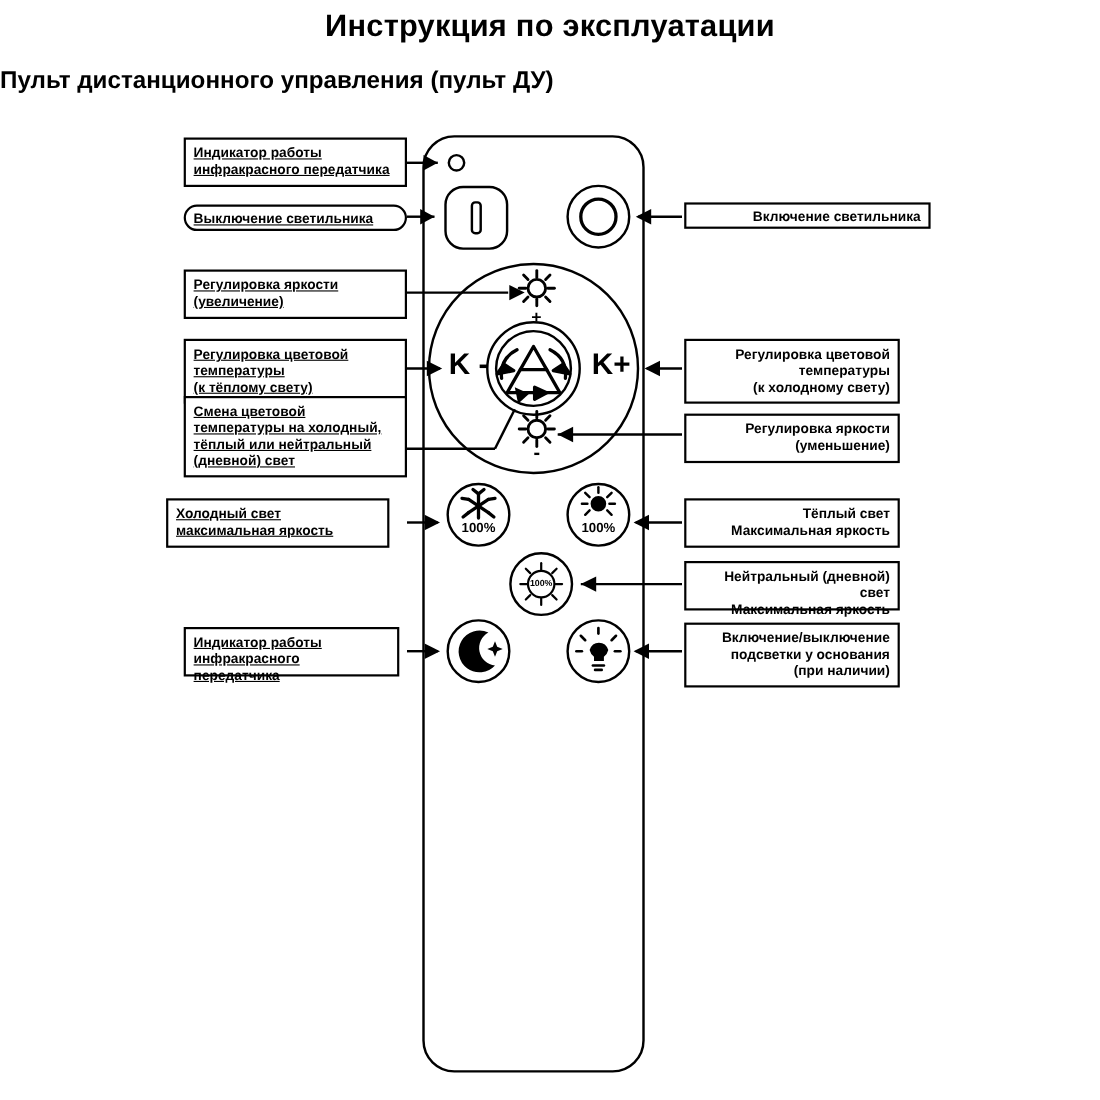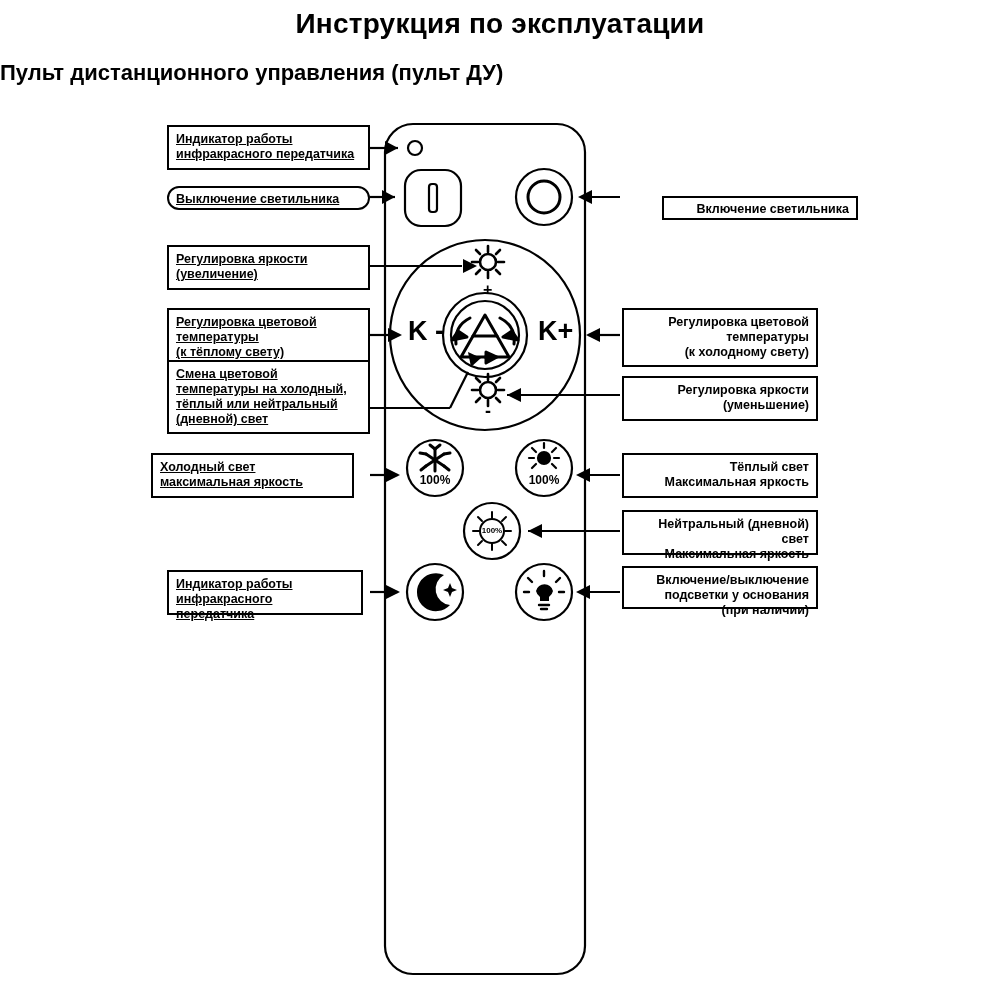--- a/index.html
+++ b/index.html
@@ -244,37 +244,37 @@
   </div>
 
   <div class="callout left" style="left:151px; top:453px; width:203px; height:45px;">
     <span>Холодный свет<br>максимальная яркость</span>
   </div>
 
   <div class="callout left" style="left:167px; top:570px; width:196px; height:45px;">
     <span>Индикатор работы<br>инфракрасного передатчика</span>
   </div>
 
-  <div class="callout right" style="left:622px; top:196px; width:196px; height:24px; line-height:13px;margin-left:40px;">
+  <div class="callout right" style="left:622px; top:184px; width:224px; height:24px; line-height:13px;">
     <span>Включение светильника</span>
   </div>
 
   <div class="callout right" style="left:622px; top:308px; width:196px; height:59px;">
     <span>Регулировка цветовой<br>температуры<br>(к холодному свету)</span>
   </div>
 
   <div class="callout right" style="left:622px; top:376px; width:196px; height:45px;">
     <span>Регулировка яркости<br>(уменьшение)</span>
   </div>
 
   <div class="callout right" style="left:622px; top:453px; width:196px; height:45px;padding-left:40px;">
     <span>Тёплый свет<br>Максимальная яркость</span>
   </div>
 
   <div class="callout right" style="left:622px; top:510px; width:196px; height:45px;">
     <span>Нейтральный (дневной) свет<br>Максимальная яркость</span>
   </div>
 
-  <div class="callout right" style="left:622px; top:566px; width:196px; height:43px;">
+  <div class="callout right" style="left:622px; top:566px; width:196px; height:59px;">
     <span>Включение/выключение<br>подсветки у основания<br>(при наличии)</span>
   </div>
 
 </div>
 
 </body></html>

